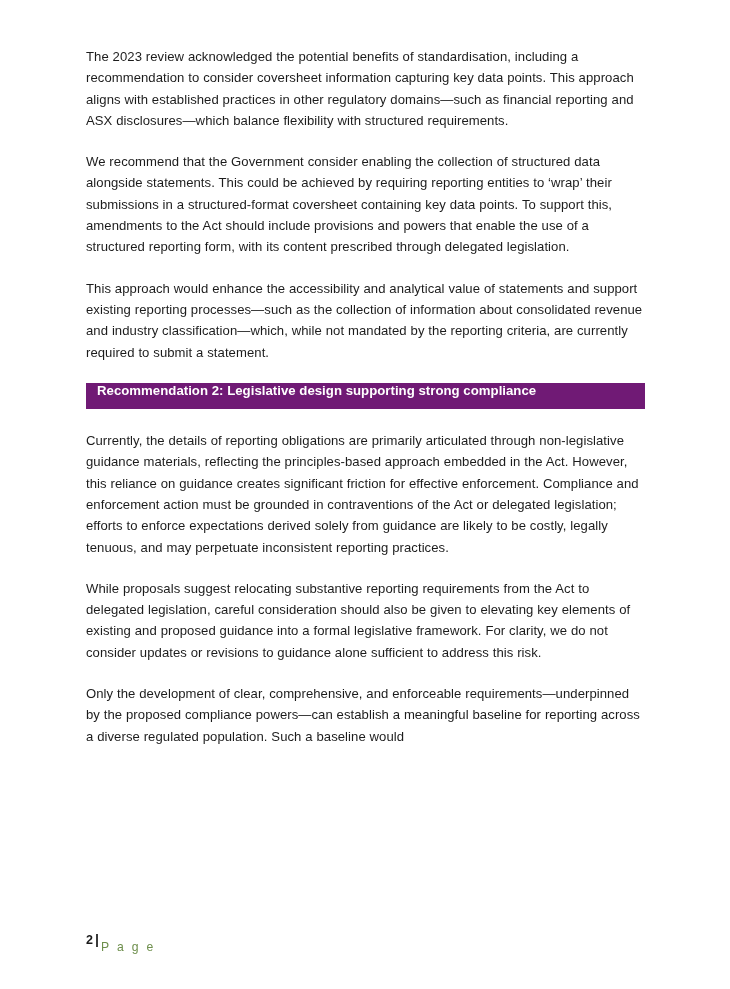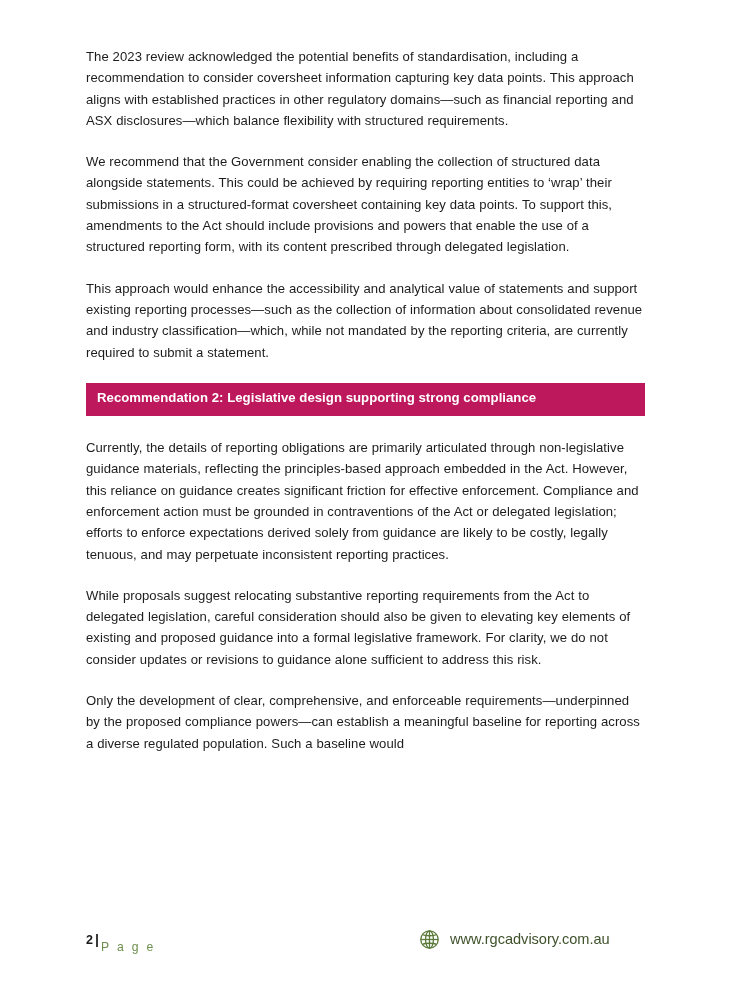--- a/index.html
+++ b/index.html
@@ -43,26 +43,26 @@
     word-spacing: 0.01em;
   }
 
   p.para:last-child {
     margin-bottom: 4px;
   }
 
   .rec-banner {
     box-sizing: border-box;
     width: 559px;
-    background: #be185d;
+    background: #701a75;
     color: #ffffff;
     font-size: 13.2px;
     font-weight: bold;
     line-height: 1;
-    padding: 8px 0 12px 11px;
+    padding: 1px 0 12px 11px;
     margin: 11px 0 21px 0;
     letter-spacing: 0.002em;
   }
 
   
   .footer {
     position: absolute;
     left: 86px;
     top: 928px;
     width: 559px;
@@ -150,29 +150,16 @@
   </div>
 
   <div class="footer">
 
     <div class="footer-page">
       <span class="pagenum">2</span>
       <span class="sep"></span>
       <span class="pageword">P a g e</span>
     </div>
 
-    <div class="footer-site">
-      <svg class="globe-icon" viewBox="0 0 24 24">
-        <g fill="none" stroke="#5a7a3a" stroke-width="1.35">
-          <circle cx="12" cy="12" r="9.1"></circle>
-          <ellipse cx="12" cy="12" rx="4.1" ry="9.1"></ellipse>
-          <line x1="2.9" y1="12" x2="21.1" y2="12"></line>
-          <line x1="12" y1="2.9" x2="12" y2="21.1"></line>
-          <path d="M4.6 6.8 C7.2 8.5, 16.8 8.5, 19.4 6.8"></path>
-          <path d="M4.6 17.2 C7.2 15.5, 16.8 15.5, 19.4 17.2"></path>
-        </g>
-      </svg>
-      <span class="footer-url">www.rgcadvisory.com.au</span>
-    </div>
 
   </div>
 
 </div>
 
 </body></html>

